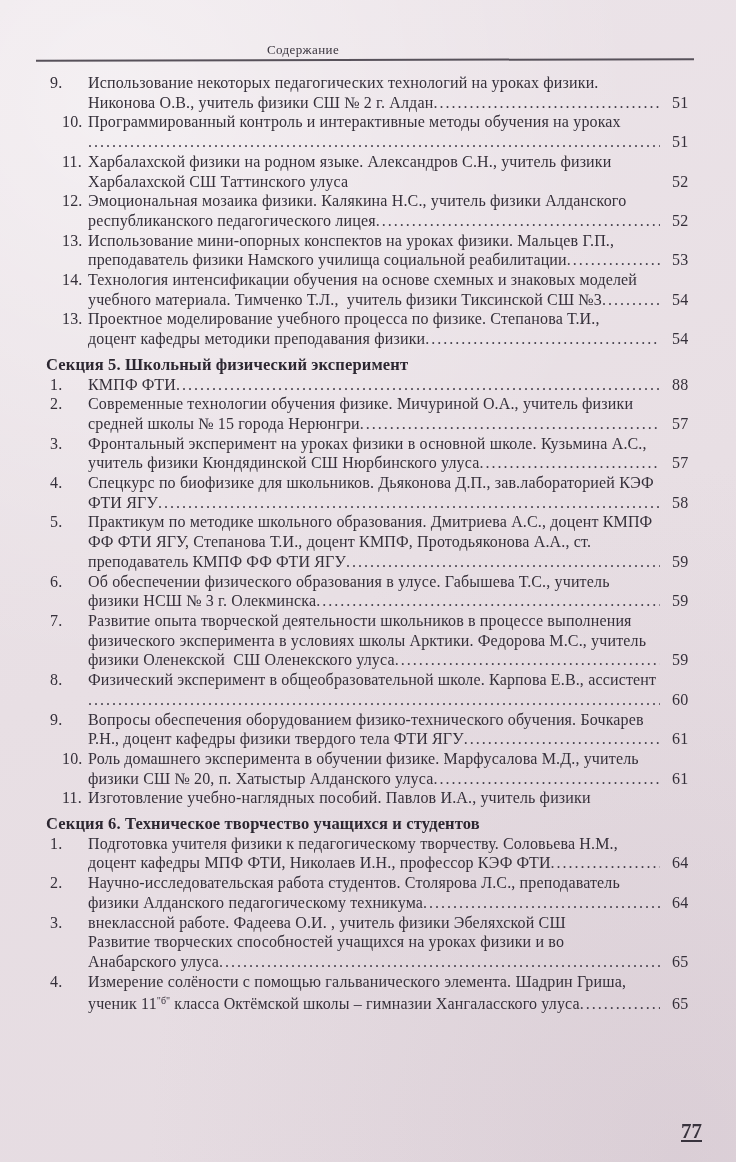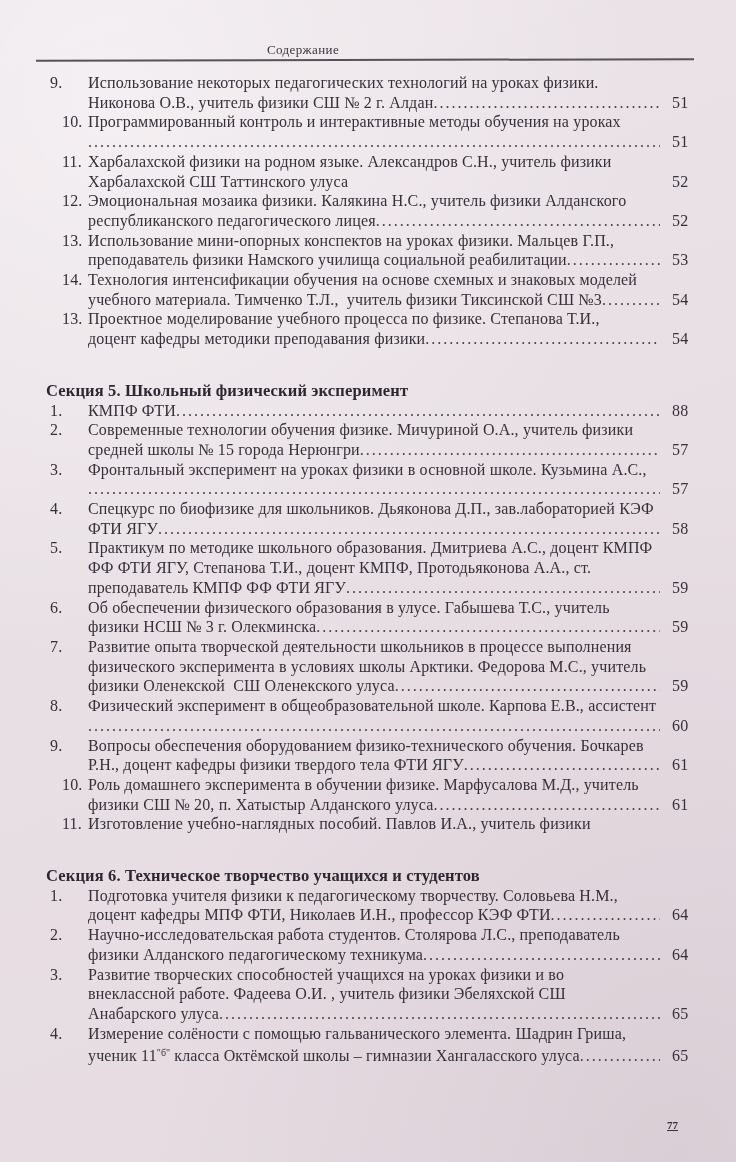--- a/index.html
+++ b/index.html
@@ -21,41 +21,41 @@
   }
   .header-rule{
     position:absolute;top:59px;left:36px;width:658px;height:2px;
     background:#57515a;transform:rotate(-0.15deg);
   }
   #toc{
     position:absolute;top:66px;left:46px;width:656px;
     padding-top:7px;
     font-size:16px;line-height:19.7px;letter-spacing:.15px;
   }
-  .sec-heading{font-weight:bold;font-size:16.5px;margin-top:32px;color:#2c2731;}
+  .sec-heading{font-weight:bold;font-size:16.5px;margin-top:6px;color:#2c2731;}
   .entry{position:relative;}
   .entry .num{position:absolute;left:16px;top:0;}
   .entry .num.d1{left:4px;}
   .line{margin-left:42px;white-space:pre;}
   .line.last{display:flex;align-items:baseline;}
   .line.last .txt{flex:0 0 auto;}
   .leader{
     flex:1 1 auto;overflow:hidden;white-space:nowrap;
     margin-right:12px;color:#45404b;
   }
   .leader::after{
     content:"......................................................................................................................................................";
     letter-spacing:2px;
   }
   .leader.empty::after{content:"";}
   .pg{flex:0 0 auto;width:30px;text-align:left;}
   .txt sup{font-size:10px;letter-spacing:0;vertical-align:5px;}
   .folio{
-    position:absolute;top:1119px;left:636px;width:42px;
-    text-align:right;font-size:11px;color:#38333d;font-weight:bold;text-decoration:underline;
+    position:absolute;top:1119px;left:660px;width:42px;
+    text-align:right;font-size:21px;color:#38333d;font-weight:bold;text-decoration:underline;
   }
 </style>
 </head>
 <body>
 
 <div class="page">
   <div class="header-title">Содержание</div>
   <div class="header-rule"></div>
   <div id="toc">
       <div class="entry">
@@ -99,21 +99,21 @@
         <div class="line last"><span class="txt">КМПФ ФТИ</span><span class="leader"></span><span class="pg">88</span></div>
       </div>
       <div class="entry">
         <span class="num d1">2.</span>
         <div class="line"><span class="txt">Современные технологии обучения физике. Мичуриной О.А., учитель физики</span></div>
         <div class="line last"><span class="txt">средней школы № 15 города Нерюнгри</span><span class="leader"></span><span class="pg">57</span></div>
       </div>
       <div class="entry">
         <span class="num d1">3.</span>
         <div class="line"><span class="txt">Фронтальный эксперимент на уроках физики в основной школе. Кузьмина А.С.,</span></div>
-        <div class="line last"><span class="leader"></span><span class="pg">57</span></div>
+        <div class="line last"><span class="txt">учитель физики Кюндядинской СШ Нюрбинского улуса</span><span class="leader"></span><span class="pg">57</span></div>
       </div>
       <div class="entry">
         <span class="num d1">4.</span>
         <div class="line"><span class="txt">Спецкурс по биофизике для школьников. Дьяконова Д.П., зав.лабораторией КЭФ</span></div>
         <div class="line last"><span class="txt">ФТИ ЯГУ</span><span class="leader"></span><span class="pg">58</span></div>
       </div>
       <div class="entry">
         <span class="num d1">5.</span>
         <div class="line"><span class="txt">Практикум по методике школьного образования. Дмитриева А.С., доцент КМПФ</span></div>
         <div class="line"><span class="txt">ФФ ФТИ ЯГУ, Степанова Т.И., доцент КМПФ, Протодьяконова А.А., ст.</span></div>
@@ -155,22 +155,22 @@
         <div class="line"><span class="txt">Подготовка учителя физики к педагогическому творчеству. Соловьева Н.М.,</span></div>
         <div class="line last"><span class="txt">доцент кафедры МПФ ФТИ, Николаев И.Н., профессор КЭФ ФТИ</span><span class="leader"></span><span class="pg">64</span></div>
       </div>
       <div class="entry">
         <span class="num d1">2.</span>
         <div class="line"><span class="txt">Научно-исследовательская работа студентов. Столярова Л.С., преподаватель</span></div>
         <div class="line last"><span class="txt">физики Алданского педагогическому техникума</span><span class="leader"></span><span class="pg">64</span></div>
       </div>
       <div class="entry">
         <span class="num d1">3.</span>
+        <div class="line"><span class="txt">внеклассной работе. Фадеева О.И. , учитель физики Эбеляхской СШ</span></div>
         <div class="line"><span class="txt">Развитие творческих способностей учащихся на уроках физики и во</span></div>
-        <div class="line"><span class="txt">внеклассной работе. Фадеева О.И. , учитель физики Эбеляхской СШ</span></div>
         <div class="line last"><span class="txt">Анабарского улуса</span><span class="leader"></span><span class="pg">65</span></div>
       </div>
       <div class="entry">
         <span class="num d1">4.</span>
         <div class="line"><span class="txt">Измерение солёности с помощью гальванического элемента. Шадрин Гриша,</span></div>
         <div class="line last"><span class="txt">ученик 11<sup>"б"</sup> класса Октёмской школы – гимназии Хангаласского улуса</span><span class="leader"></span><span class="pg">65</span></div>
       </div>
     </div>
   <div class="folio">77</div>
 </div>

